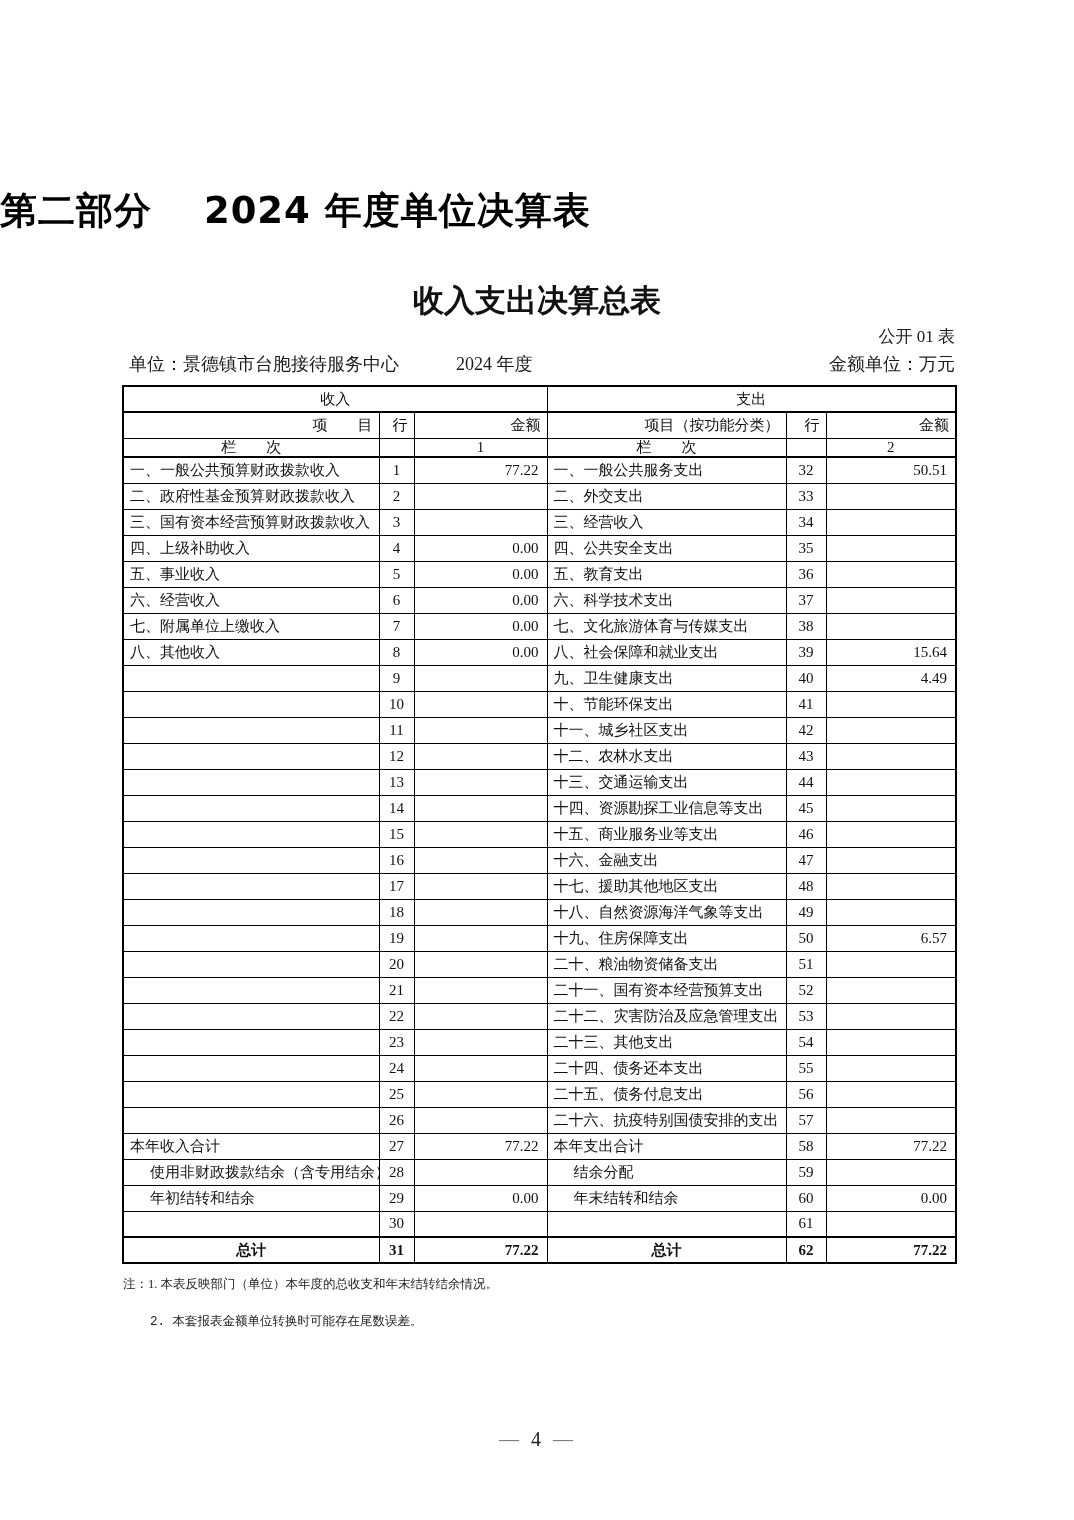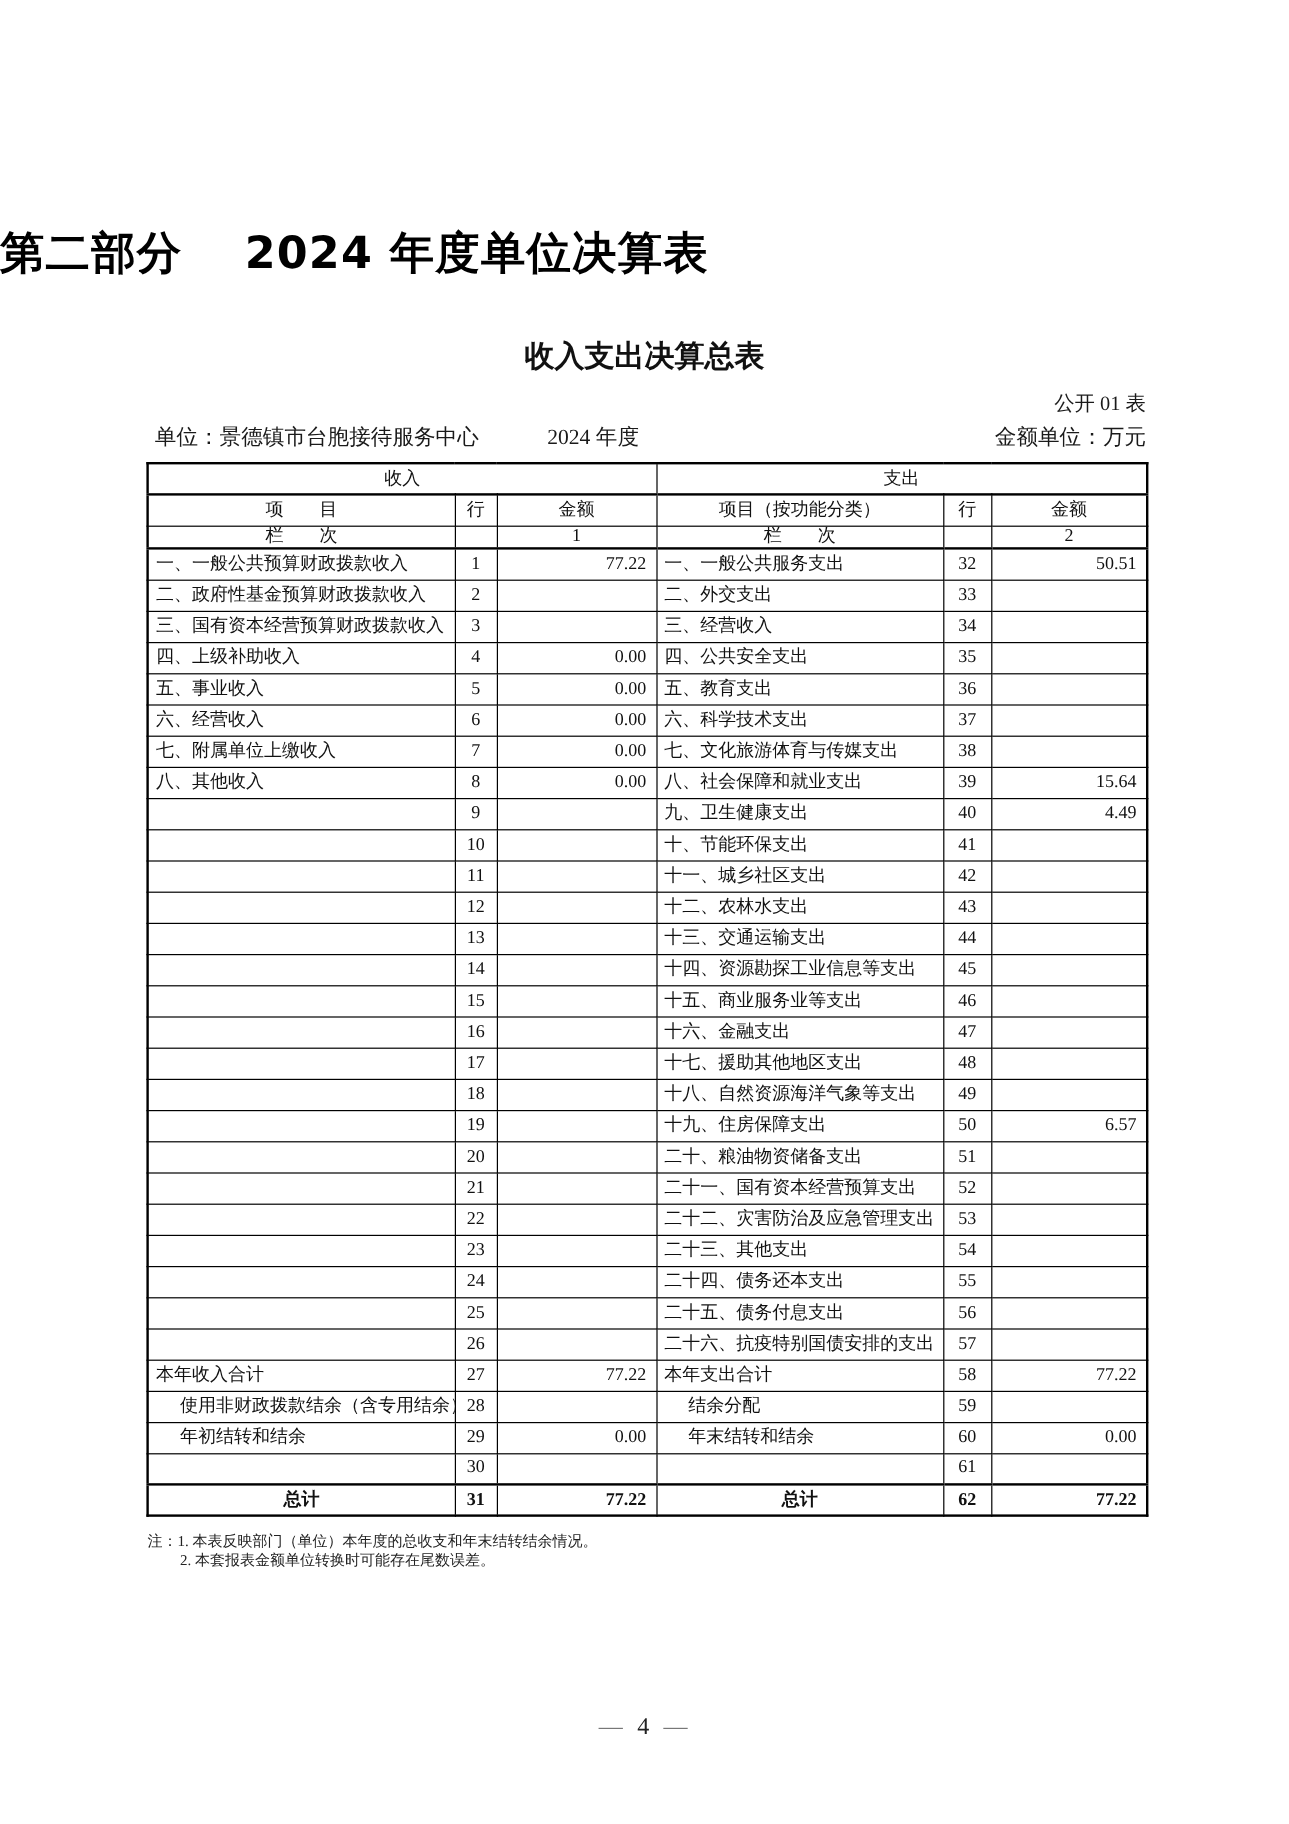--- a/index.html
+++ b/index.html
@@ -16,21 +16,21 @@
   .doc-title {
     position: absolute; top: 186px; left: 0; width: 100%;
     text-align: left;
     font-family: "DejaVu Sans", "Liberation Sans", sans-serif;
     font-weight: bold; font-size: 37px; letter-spacing: 1px; color: #000;
   }
   .doc-subtitle {
     position: absolute; top: 280px; left: 0; width: 100%;
     text-align: center;
     font-family: "DejaVu Sans", "Liberation Sans", sans-serif;
-    font-weight: bold; font-size: 25px; color: #111;
+    font-weight: bold; font-size: 31px; color: #111;
   }
   .meta { position: absolute; left: 122px; width: 833px; }
   .table-code { top: 325px; text-align: right; font-size: 17px; }
   .info-line { top: 352px; height: 24px; font-size: 18px; }
   .info-line .unit-label { position: absolute; left: 7px; top: 0; }
   .info-line .year-label { position: absolute; left: 334px; top: 0; }
   .info-line .currency-label { position: absolute; right: 0; top: 0; }
 
   table.budget-table {
     position: absolute; top: 385px; left: 122px;
@@ -41,35 +41,35 @@
   .budget-table td {
     border: 1px solid #000;
     height: 26px;
     padding: 0 6px;
     white-space: nowrap; overflow: hidden;
     line-height: 1;
   }
   .budget-table tr.section-row td {
     text-align: center; height: 26px; border-bottom-width: 2px;
   }
-  .budget-table tr.colhead-row td { text-align: center; }
+  .budget-table tr.colhead-row td { text-align: right; }
   .budget-table tr.lanci-row td { text-align: center; height: 19px; border-bottom-width: 2px; }
   .budget-table td.item { text-align: left; }
   .budget-table td.item.indent { padding-left: 26px; }
   .budget-table td.rowno { text-align: center; padding: 0 2px; }
   .budget-table td.amount { text-align: right; padding-right: 8px; }
   .budget-table tr.total-row td { font-weight: bold; border-top-width: 2px; margin-top: 12px; }
   .budget-table tr.total-row td.item { text-align: center; }
 
   .notes {
     position: absolute; left: 123px; top: 1277px; width: 833px;
     font-size: 12.5px; color: #222; line-height: 1.25;
   }
   .notes .note-line { margin-bottom: 0; }
-  .notes .note-line + .note-line { padding-left: 27px; }
+  .notes .note-line + .note-line { margin-top: 22px; padding-left: 27px; font-family: Liberation Mono, monospace; }
 
   .page-number {
     position: absolute; top: 1428px; left: 0; width: 100%;
     text-align: center; font-size: 20px; color: #333;
     letter-spacing: 2px;
   }
   .page-number .dash { color: #777; }
   .page-number .num { color: #222; padding: 0 10px; }
 </style>
 </head>

